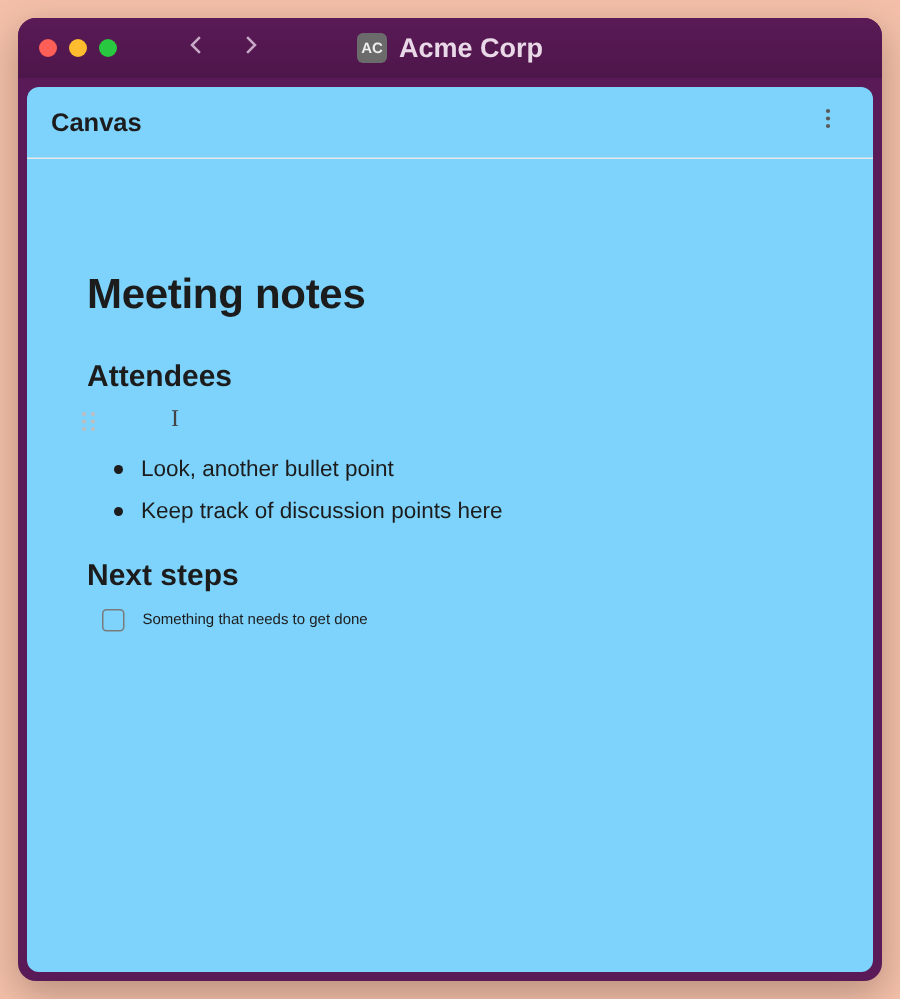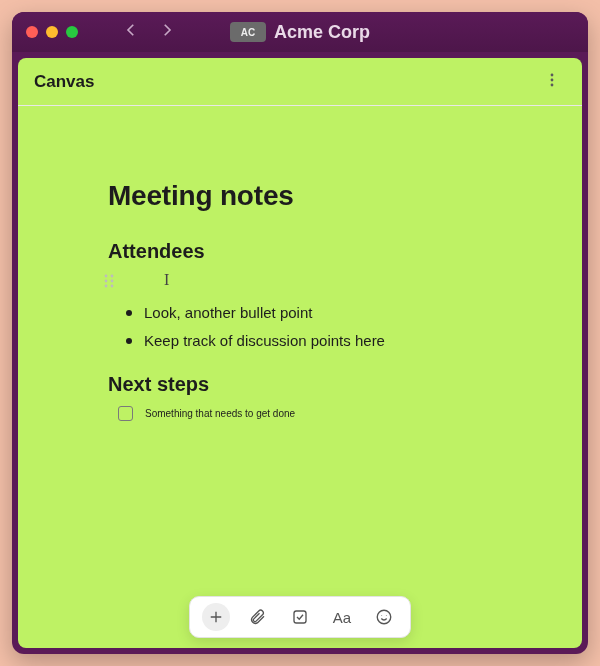--- a/index.html
+++ b/index.html
@@ -39,47 +39,47 @@
     color: #c7a8c6;
   }
   .navarrows svg { width: 18px; height: 18px; stroke: currentColor; fill: none; stroke-width: 2.2; }
   .wtitle {
     position: absolute; left: 0; right: 0;
     display: flex; align-items: center; justify-content: center;
     gap: 8px;
     pointer-events: none;
   }
   .ws-badge {
-    width: 36px; height: 20px;
+    width: 20px; height: 20px;
     background: #6b6b6b;
     border-radius: 4px;
     display: flex; align-items: center; justify-content: center;
     font-size: 10px; font-weight: 700; color: #eee;
     pointer-events: auto;
   }
   .ws-name { color: #e9d9e8; font-size: 18px; font-weight: 600; }
   .inner {
     position: absolute;
     left: 6px; right: 6px; top: 46px; bottom: 6px;
-    background: #bef264;
+    background: #7dd3fc;
     border-radius: 8px;
     display: flex; flex-direction: column;
   }
   .header {
     height: 48px;
     display: flex; align-items: center;
     padding: 0 16px;
     border-bottom: 1px solid #e8e8e8;
   }
   .header-title { font-weight: 800; font-size: 17px; color: #1d1c1d; }
   .header-spacer { flex: 1; }
   .kebab { color: #5a5a5a; padding: 4px 6px; border-radius: 4px; cursor: pointer; }
   .content {
     flex: 1;
-    padding: 74px 60px 0 90px;
+    padding: 74px 60px 0 40px;
     overflow: hidden;
     position: relative;
   }
   h1.doc { font-size: 28px; font-weight: 800; color: #1d1c1d; margin-bottom: 28px; letter-spacing: -0.2px; }
   h2.sec { font-size: 20px; font-weight: 700; color: #1d1c1d; margin-top: 18px; margin-bottom: 8px; }
   .empty-line {
     height: 22px;
     position: relative;
     margin-left: 30px;
   }
@@ -219,42 +219,15 @@
         <li>Look, another bullet point</li>
         <li>Keep track of discussion points here</li>
       </ul>
 
       <h2 class="sec">Next steps</h2>
       <div class="check-row">
         <div class="checkbox"></div>
         <span>Something that needs to get done</span>
       </div>
 
-      <div class="fab">
-        <div class="fab-btn round">
-          <svg viewBox="0 0 24 24">
-              <path d="M12 5v14M5 12h14"></path>
-            </svg>
-        </div>
-        <div class="fab-btn">
-          <svg viewBox="0 0 24 24">
-              <path d="M20 11l-8.5 8.5a5 5 0 01-7-7L13 4a3.5 3.5 0 015 5l-8.5 8.5a2 2 0 01-3-3L14 7"></path>
-            </svg>
-        </div>
-        <div class="fab-btn">
-          <svg viewBox="0 0 24 24">
-              <rect x="4" y="4" width="16" height="16" rx="3"></rect>
-              <path d="M8 12l3 3 5-6"></path>
-            </svg>
-        </div>
-        <div class="fab-btn aa">Aa</div>
-        <div class="fab-btn">
-          <svg viewBox="0 0 24 24">
-              <circle cx="12" cy="12" r="9"></circle>
-              <path d="M8.5 14c.9 1.2 2.1 2 3.5 2s2.6-.8 3.5-2"></path>
-              <circle cx="9" cy="10" r=".6" fill="#555" stroke="none"></circle>
-              <circle cx="15" cy="10" r=".6" fill="#555" stroke="none"></circle>
-            </svg>
-        </div>
-      </div>
     </div>
   </div>
 </div>
 
 </body></html>

